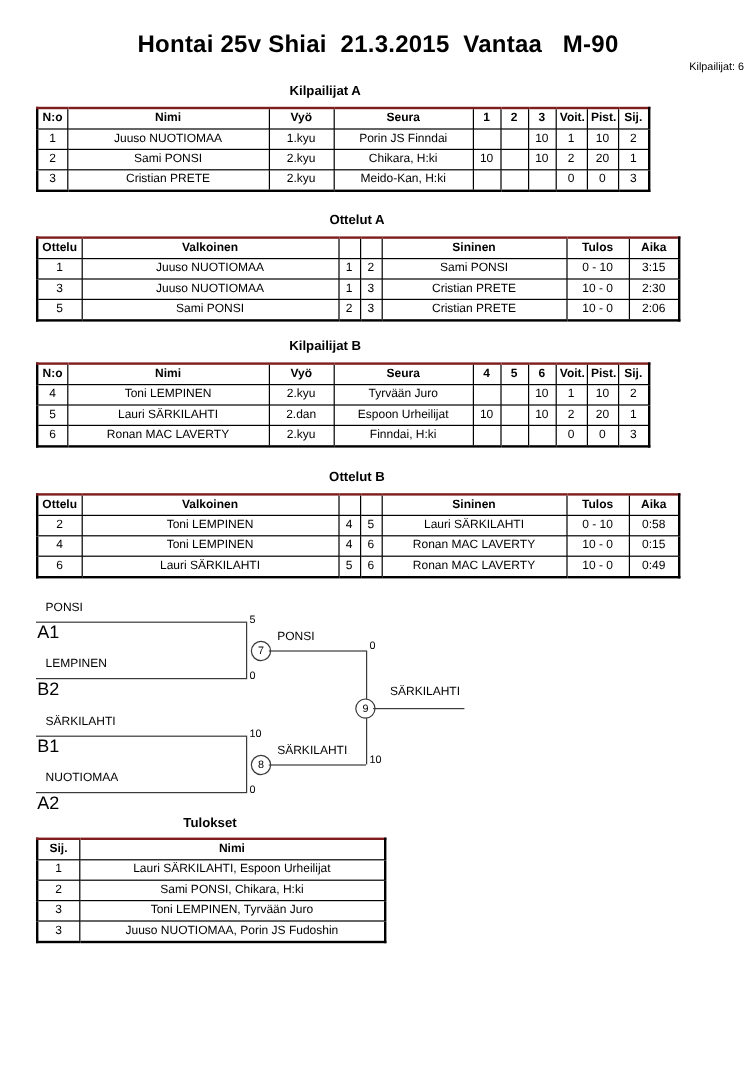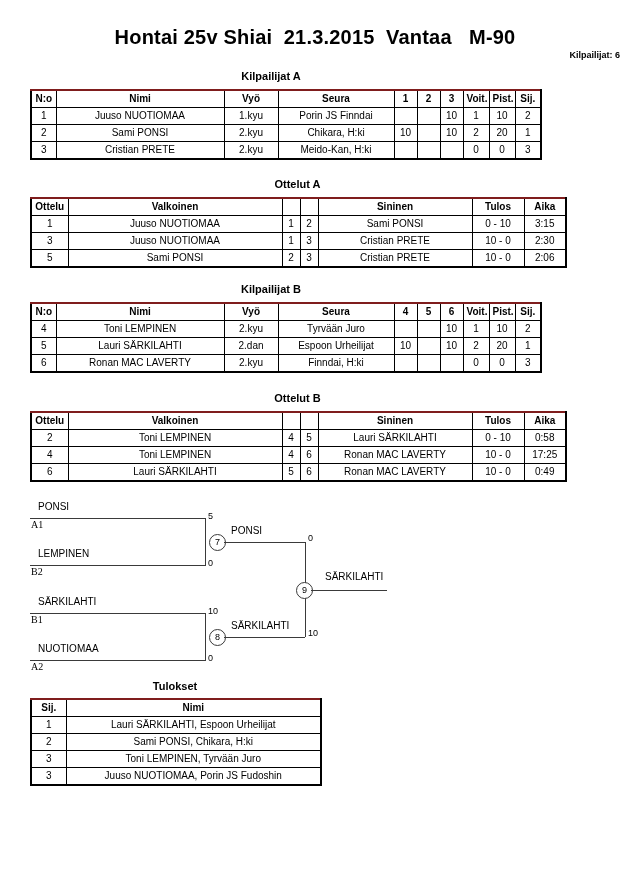--- a/index.html
+++ b/index.html
@@ -26,21 +26,21 @@
     font-size: 20px;
     font-weight: bold;
     letter-spacing: 0.2px;
     white-space: pre;
   }
   #competitor-count {
     position: absolute;
     right: 10px;
     top: 50px;
     font-size: 9px;
-    font-weight: bold;
+    font-weight: normal;
     white-space: pre;
   }
 
   
   .section-caption {
     position: absolute;
     font-size: 11px;
     font-weight: bold;
     text-align: center;
     white-space: pre;
@@ -88,23 +88,22 @@
   }
   .bk-h { height: 1px; }
   .bk-v { width: 1px; }
   .bk-name {
     position: absolute;
     font-size: 10px;
     white-space: nowrap;
   }
   .bk-seed {
     position: absolute;
-    font-size: 10px;
+    font-size: 15px;
     white-space: nowrap;
-    font-family: Liberation Serif, serif;
   }
   .bk-score {
     position: absolute;
     font-size: 9px;
     white-space: nowrap;
   }
   .bk-node {
     position: absolute;
     width: 15px;
     height: 15px;
@@ -343,21 +342,21 @@
       <td class="c">0 - 10</td>
       <td class="outer-r c">0:58</td>
     </tr>
     <tr>
       <td class="outer-l c">4</td>
       <td class="l">Toni  LEMPINEN</td>
       <td class="c">4</td>
       <td class="c">6</td>
       <td class="l">Ronan MAC LAVERTY</td>
       <td class="c">10 - 0</td>
-      <td class="outer-r c">17:25</td>
+      <td class="outer-r c">0:15</td>
     </tr>
     <tr>
       <td class="outer-l outer-b c">6</td>
       <td class="outer-b l">Lauri SÄRKILAHTI</td>
       <td class="outer-b c">5</td>
       <td class="outer-b c">6</td>
       <td class="outer-b l">Ronan MAC LAVERTY</td>
       <td class="outer-b c">10 - 0</td>
       <td class="outer-r outer-b c">0:49</td>
     </tr>

